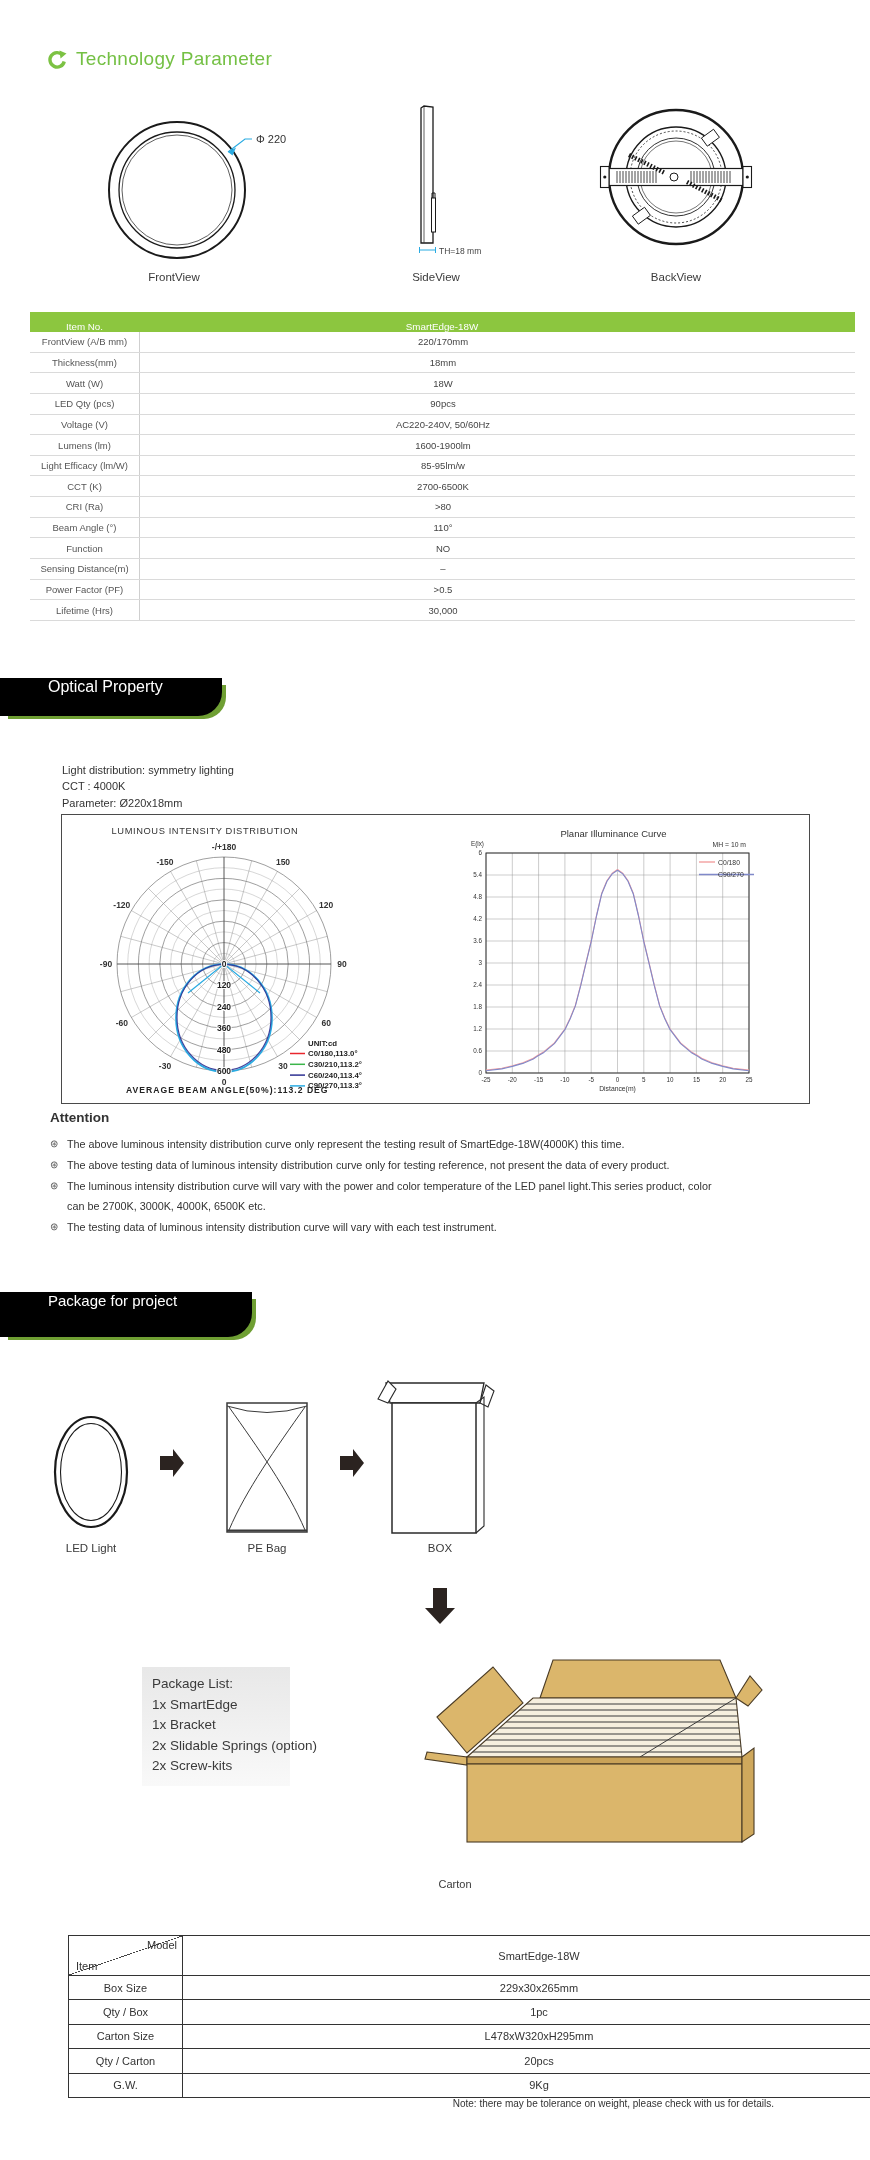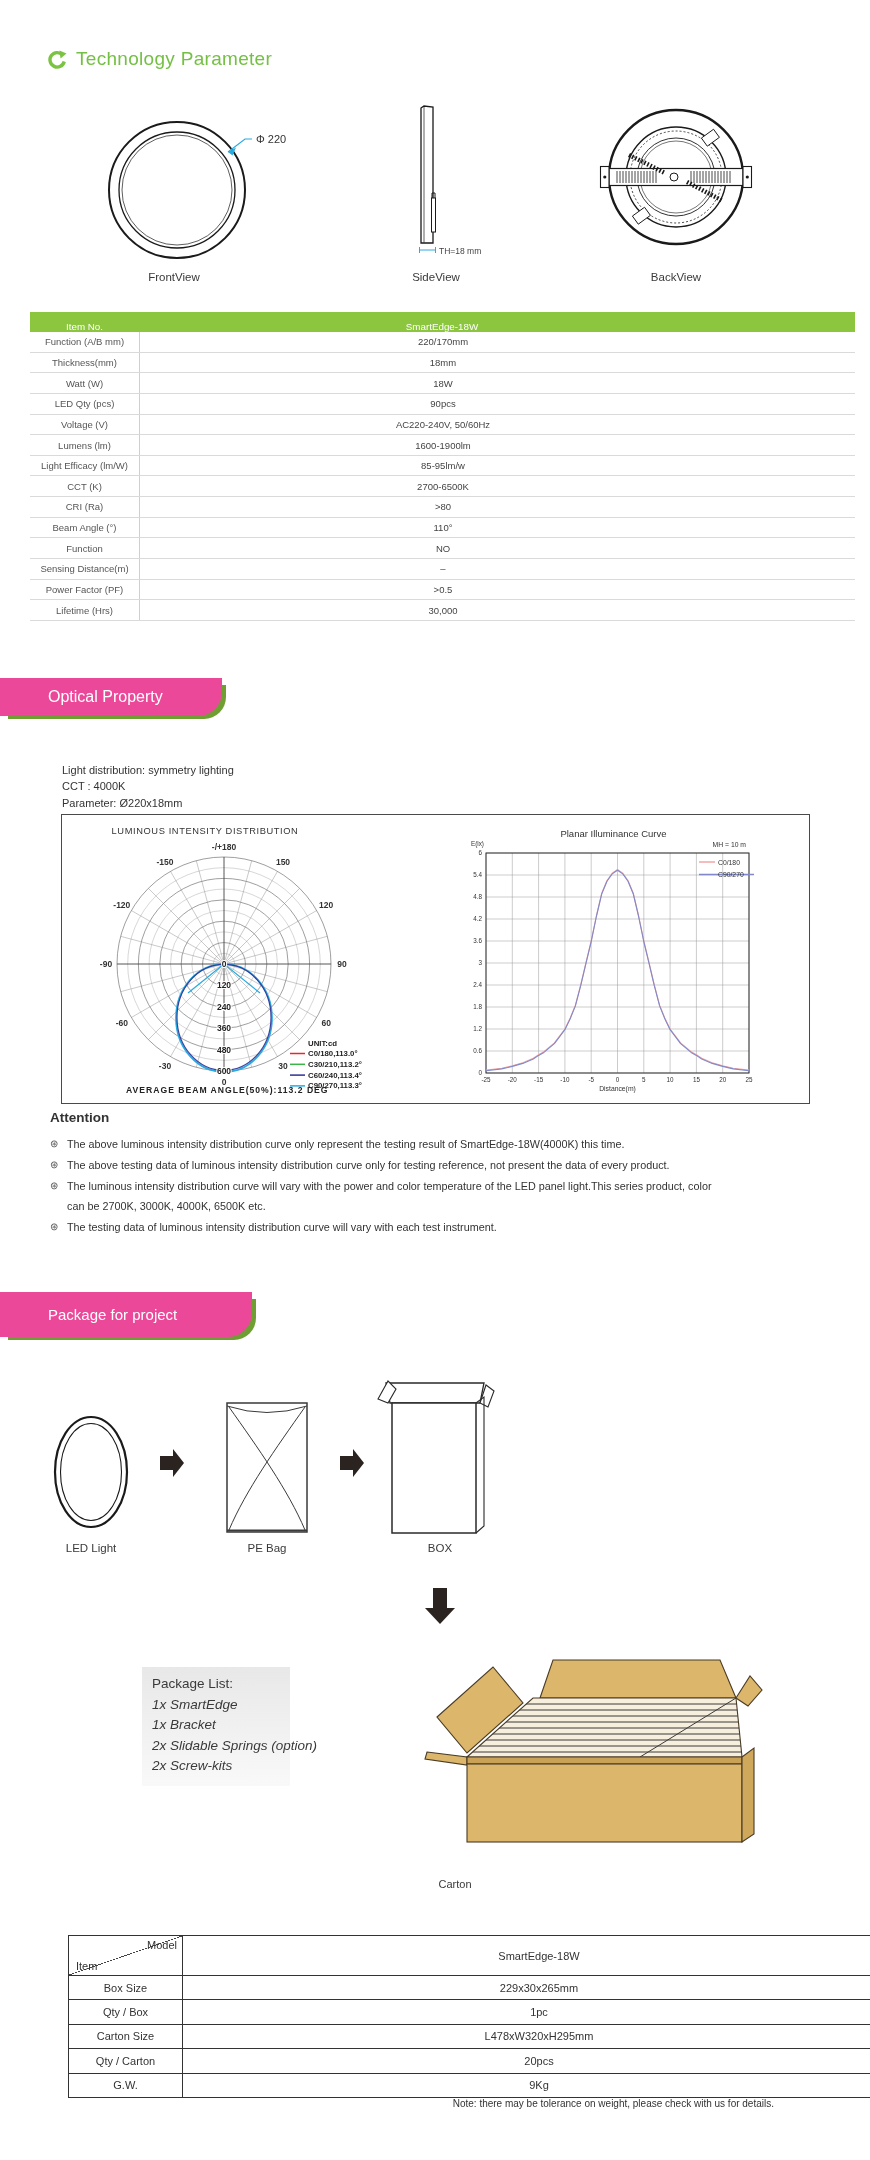--- a/index.html
+++ b/index.html
@@ -2,21 +2,21 @@
 <html><head>
 <meta charset="utf-8">
 <style>
   html,body{margin:0;padding:0;background:#fff;}
   .page{position:relative;width:870px;height:2160px;background:#fff;overflow:hidden;
         font-family:"Liberation Sans",sans-serif;color:#333;}
   .abs{position:absolute;}
   
   .sec-head{position:absolute;left:76px;top:48px;font-size:19px;letter-spacing:.3px;color:#74c044;}
   
-  .banner{position:absolute;left:0;background:#ec4899;color:#fff;display:flex;align-items:center;
+  .banner{position:absolute;left:0;background:#000000;color:#fff;display:flex;
           padding-left:48px;border-radius:0 0 24px 0;box-shadow:6px 5px 0 -2px #6f9f33;}
   .banner.optical{top:678px;width:174px;height:38px;font-size:16px;}
   .banner.package{top:1292px;width:204px;height:45px;font-size:15px;}
   
   .spec-table{position:absolute;left:30px;top:312px;width:825px;font-size:9.5px;}
   .spec-header{display:flex;height:20px;background:#8cc63f;color:#fff;align-items:flex-end;font-size:9.8px;}
   .spec-header .c1{width:109px;text-align:center;}
   .spec-header .c2{width:606px;text-align:center;}
   .spec-row{display:flex;height:19.65px;border-bottom:1px solid #dadada;align-items:stretch;color:#444;}
   .spec-row .c1{width:109px;border-right:1px solid #cfcfcf;color:#555;display:flex;align-items:center;justify-content:center;text-align:center;}
@@ -28,21 +28,21 @@
   
   .attention{position:absolute;left:50px;top:1110px;width:680px;}
   .attention h3{margin:0 0 9px 0;font-size:13.5px;font-weight:600;color:#333;}
   .att-item{position:relative;padding-left:17px;font-size:10.8px;line-height:20.8px;color:#333;white-space:pre-line;}
   .att-item .bullet{position:absolute;left:0;top:0;font-size:10px;color:#555;}
   
   .pkg-list{position:absolute;left:142px;top:1667px;width:148px;height:119px;
             background:linear-gradient(180deg,#e8e8e8 0%,#f2f2f2 60%,#f9f9f9 100%);
             padding:7px 0 0 10px;box-sizing:border-box;}
   .pkg-list .title{font-size:13.5px;color:#3a3a3a;line-height:20.5px;white-space:nowrap;}
-  .pkg-list .item{font-size:13.5px;color:#3a3a3a;line-height:20.5px;white-space:nowrap;font-style:italic;}
+  .pkg-list .item{font-size:13.5px;color:#3a3a3a;line-height:20.5px;white-space:nowrap;}
   
   .btable{position:absolute;left:68px;top:1935px;width:828px;border:1.5px solid #333;box-sizing:border-box;font-size:11px;color:#333;}
   .bt-row{display:flex;height:23.4px;border-top:1px solid #333;}
   .bt-row .c1{width:113px;border-right:1px solid #333;display:flex;align-items:center;justify-content:center;}
   .bt-row .c2{flex:1;display:flex;align-items:center;justify-content:center;}
   .bt-head{display:flex;height:39px;}
   .bt-head .diag{width:113px;position:relative;border-right:1px solid #333;
       background-image:linear-gradient(to bottom right,transparent 49.5%,#444 49.5%,#444 50.5%,transparent 50.5%);}
   .bt-head .diag .model{position:absolute;top:3px;right:5px;font-size:11px;}
   .bt-head .diag .item{position:absolute;bottom:3px;left:7px;font-size:11px;}
@@ -109,21 +109,21 @@
     <text x="676" y="281" font-size="11.5" fill="#3a3a3a" text-anchor="middle">BackView</text>
   </svg>
 
   <div class="spec-table">
     <div class="spec-header">
       <div class="c1">Item No.</div>
       <div class="c2">SmartEdge-18W</div>
     </div>
     <div id="spec-rows">
         <div class="spec-row">
-          <div class="c1">Function (A/B mm)</div>
+          <div class="c1">FrontView (A/B mm)</div>
           <div class="c2">220/170mm</div>
         </div>
         <div class="spec-row">
           <div class="c1">Thickness(mm)</div>
           <div class="c2">18mm</div>
         </div>
         <div class="spec-row">
           <div class="c1">Watt (W)</div>
           <div class="c2">18W</div>
         </div>

